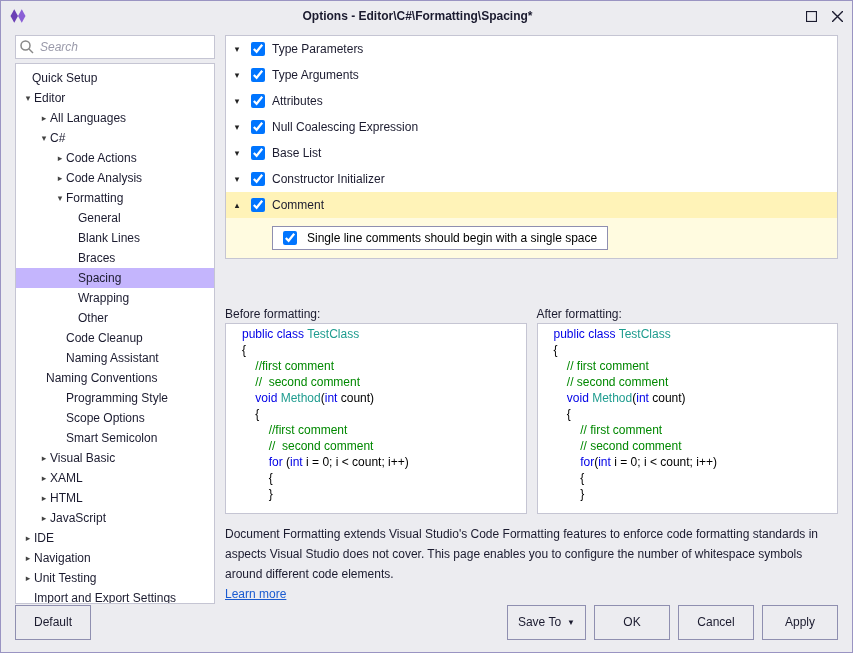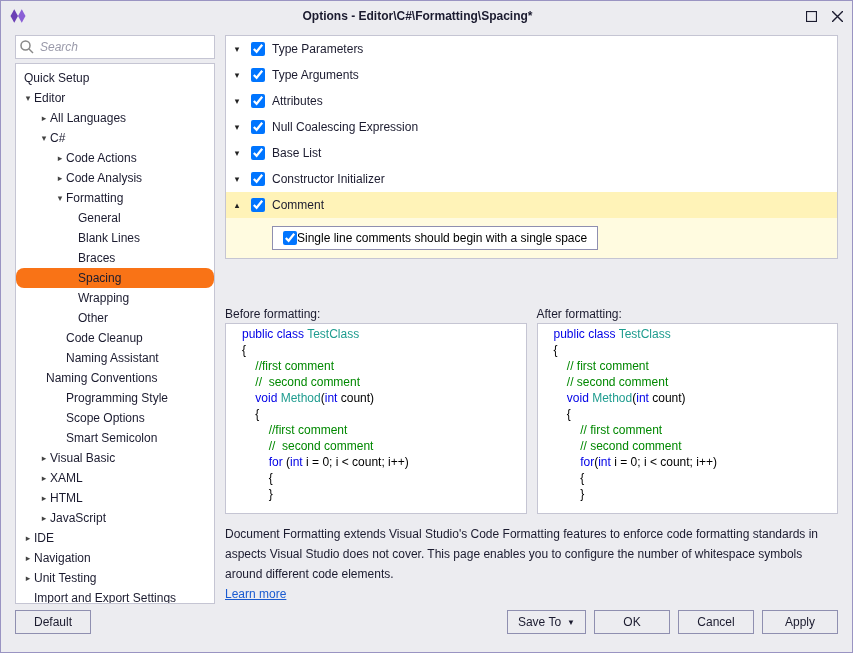--- a/index.html
+++ b/index.html
@@ -12,44 +12,44 @@
 .win-btn { width: 14px; height: 14px; display: flex; align-items: center; justify-content: center; color: #1b1b2f; cursor: pointer; }
 .content { flex: 1; display: flex; padding: 4px 14px 0 14px; gap: 10px; overflow: hidden; }
 .sidebar { width: 200px; display: flex; flex-direction: column; }
 .search { position: relative; margin-bottom: 4px; }
 .search input { width: 100%; height: 24px; border: 1px solid #c5c5d3; background: #fff; padding: 0 6px 0 24px; color: #555; }
 .search input::placeholder { color: #9a9aaa; font-style: italic; }
 .search-icon { position: absolute; left: 4px; top: 4px; width: 16px; height: 16px; color: #888; }
 .tree { flex: 1; background: #fff; border: 1px solid #c5c5d3; overflow-y: auto; padding: 4px 0; }
 .tree-node { display: flex; align-items: center; height: 20px; padding-right: 4px; cursor: pointer; white-space: nowrap; color: #1b1b2f; }
 .tree-node .arrow { width: 12px; text-align: center; font-size: 9px; color: #444; }
-.tree-node.selected { background: #f97316; border-radius: 8px; }
+.tree-node.selected { background: #c4b5fd; }
 .main { flex: 1; display: flex; flex-direction: column; overflow: hidden; }
 .option-list { height: 224px; border: 1px solid #c5c5d3; background: #fff; overflow-y: scroll; position: relative; }
 .option-row { display: flex; align-items: center; min-height: 26px; padding: 4px 0; }
 .row-arrow { width: 22px; text-align: center; font-size: 9px; color: #222; cursor: pointer; }
 .row-check { width: 20px; display: flex; justify-content: center; }
 .row-check input { width: 14px; height: 14px; }
 .row-label { padding-left: 4px; color: #1b1b2f; }
 .option-row.expanded { background: #fff3b8; }
 .sub-row { background: #fffbe0; padding: 8px 0 8px 46px; }
-.sub-box { display: inline-flex; align-items: center; border: 1px solid #8f8fb0; background: #fff; padding: 4px 10px; gap: 0; }
+.sub-box { display: inline-flex; align-items: center; border: 1px solid #8f8fb0; background: #fff; padding: 4px 10px; gap: 10px; }
 .sub-box input { width: 14px; height: 14px; }
 .preview { display: flex; gap: 10px; margin-top: 8px; flex: 1; min-height: 0; }
 .preview-pane { flex: 1; display: flex; flex-direction: column; min-width: 0; margin-top: 40px; }
 .preview-label { color: #1b1b2f; margin-bottom: 2px; }
 .code-box { flex: 1; border: 1px solid #c5c5d3; background: #fff; overflow: scroll; font-family: Consolas, monospace; font-size: 12px; line-height: 16px; padding: 2px 16px; white-space: pre; }
 .kw { color: #0000e6; }
 .cls { color: #1e9c8f; }
 .cmt { color: #008800; }
 .desc { margin-top: 10px; color: #1b1b2f; line-height: 20px; }
 .learn { color: #1a5bd0; text-decoration: underline; cursor: pointer; }
 .footer { height: 48px; display: flex; align-items: center; padding: 0 14px 12px 14px; gap: 8px; }
 .spacer { flex: 1; }
-.btn { min-width: 76px; height: 24px; border: 1px solid #8f8fb0; background: #ececf0; color: #1b1b2f; cursor: pointer; padding: 0 10px; }
+.btn { min-width: 76px; height: 35px; border: 1px solid #8f8fb0; background: #ececf0; color: #1b1b2f; cursor: pointer; padding: 0 10px; }
 .btn.save { display: flex; align-items: center; gap: 6px; justify-content: center; }
 .drop { font-size: 8px; }
 
 .option-list::-webkit-scrollbar, .code-box::-webkit-scrollbar, .tree::-webkit-scrollbar { width: 16px; height: 16px; }
 .option-list::-webkit-scrollbar-track, .code-box::-webkit-scrollbar-track, .tree::-webkit-scrollbar-track { background: #ececf0; }
 .option-list::-webkit-scrollbar-thumb, .code-box::-webkit-scrollbar-thumb, .tree::-webkit-scrollbar-thumb { background: #9a94c2; border: 3px solid #ececf0; }
 .option-list::-webkit-scrollbar-button, .code-box::-webkit-scrollbar-button, .tree::-webkit-scrollbar-button { background: #ececf0; height: 14px; width: 14px; }
 </style>
 </head>
 <body>
@@ -82,21 +82,21 @@
       <div class="search">
         <span class="search-icon">
           <svg viewBox="0 0 16 16" width="16" height="16">
               <circle cx="6.5" cy="6.5" r="4.5" fill="none" stroke="#888" stroke-width="1.5"></circle>
               <line x1="10" y1="10" x2="14" y2="14" stroke="#888" stroke-width="1.5"></line>
             </svg>
         </span>
         <input type="text" placeholder="Search" style="">
       </div>
       <div class="tree">
-        <div class="tree-node" style="padding-left:8px">
+        <div class="tree-node" style="padding-left:16px">
             <span>Quick Setup</span>
           </div>
         <div class="tree-node" style="padding-left:6px">
             <span class="arrow">▾</span>
             <span>Editor</span>
           </div>
         <div class="tree-node" style="padding-left:22px">
             <span class="arrow">▸</span>
             <span>All Languages</span>
           </div>

